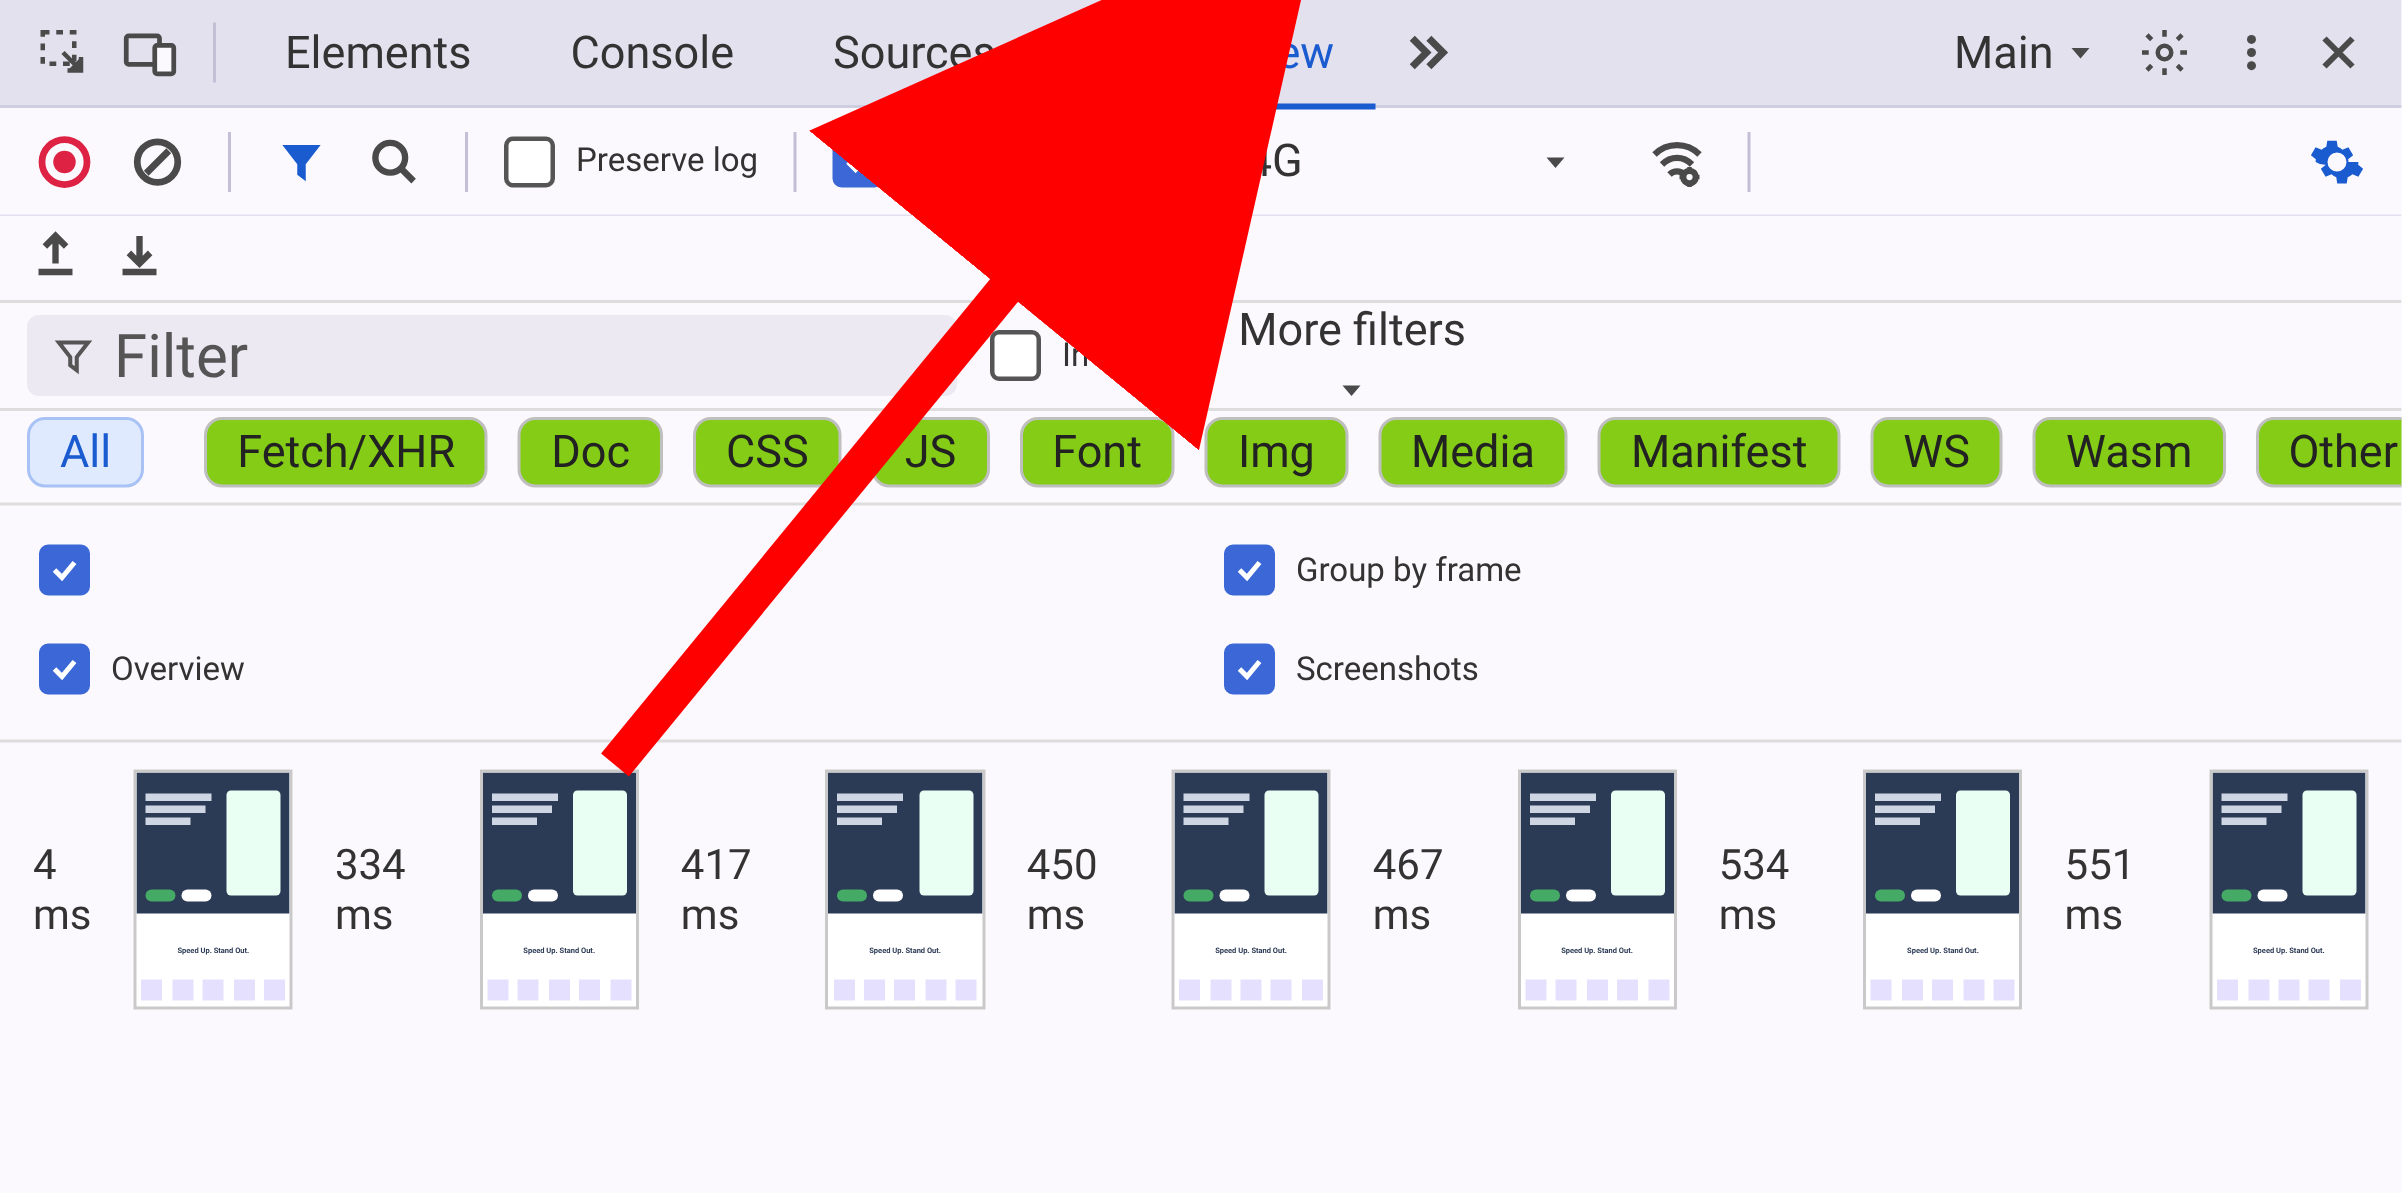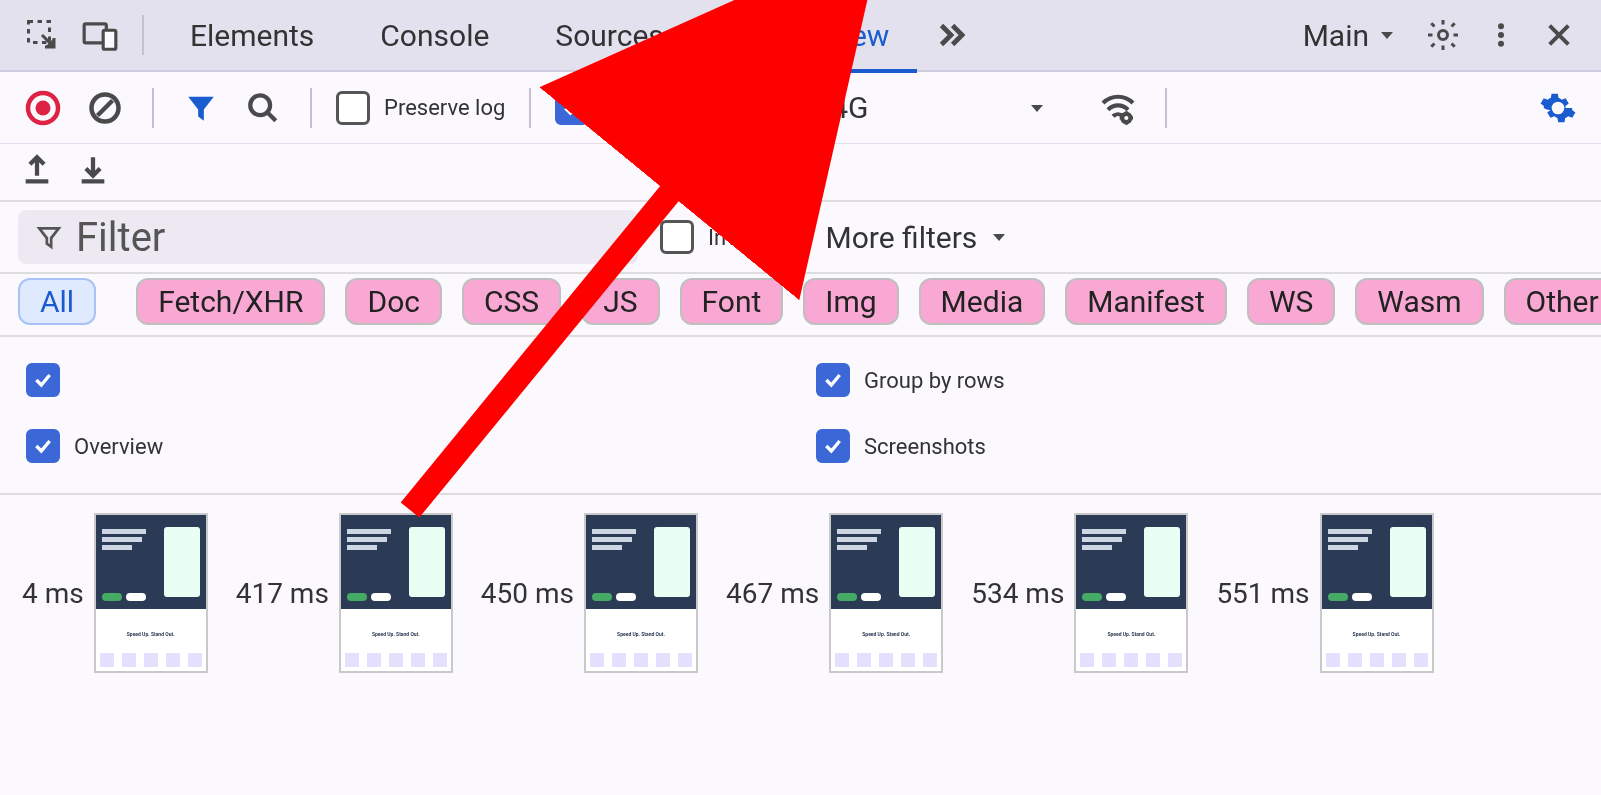--- a/index.html
+++ b/index.html
@@ -107,36 +107,36 @@
     display: flex; align-items: center; gap: 14px;
     background: #ece9f2;
     border-radius: 8px;
     padding: 6px 18px;
     height: 54px;
     width: 620px;
   }
   .filter-input span { font-size: 40px; color: #555; }
   .more-filters {
     display: flex; align-items: center; gap: 10px;
-    font-size: 30px; color: #333;
+    font-size: 30px; color: #333; flex-direction: column;
   }
   
   .typerow {
     display: flex; align-items: center;
     padding: 4px 18px 10px 18px;
     gap: 20px;
     border-bottom: 2px solid #ddd;
   }
   .pill {
     border: 2px solid #bfbfbf;
     border-radius: 12px;
     padding: 4px 20px;
     font-size: 30px;
     color: #222;
-    background: #f9a8d4;
+    background: #84cc16;
   }
   .pill.active {
     background: #dfeaff;
     border-color: #a9c2f5;
     color: #1a5bd0;
   }
   .pill-sep { width:2px; height:40px; background:#c0bed4; }
   
   .optgrid {
     display: grid;
@@ -358,21 +358,21 @@
           <path d="M4 12 L10 18 L20 6"></path>
         </svg>
       </span>
   </label>
   <label class="chklabel">
     <span class="chkbox checked">
         <svg width="20" height="20" viewBox="0 0 24 24" stroke="#fff" stroke-width="4" fill="none">
           <path d="M4 12 L10 18 L20 6"></path>
         </svg>
       </span>
-    <span>Group by rows</span>
+    <span>Group by frame</span>
   </label>
   <label class="chklabel">
     <span class="chkbox checked">
         <svg width="20" height="20" viewBox="0 0 24 24" stroke="#fff" stroke-width="4" fill="none">
           <path d="M4 12 L10 18 L20 6"></path>
         </svg>
       </span>
     <span>Overview</span>
   </label>
   <label class="chklabel">
@@ -381,20 +381,42 @@
           <path d="M4 12 L10 18 L20 6"></path>
         </svg>
       </span>
     <span>Screenshots</span>
   </label>
 </div>
 
 <div class="filmstrip">
   <div class="frame">
     <div class="frame-label">4 ms</div>
+    <div class="thumb">
+        <div class="hero"></div>
+        <div class="card"></div>
+        <div class="txt"></div>
+        <div class="txt2"></div>
+        <div class="txt3"></div>
+        <div class="btns">
+          <i></i>
+          <i></i>
+        </div>
+        <div class="tag">Speed Up. Stand Out.</div>
+        <div class="boxes">
+          <i></i>
+          <i></i>
+          <i></i>
+          <i></i>
+          <i></i>
+        </div>
+      </div>
+  </div>
+  <div class="frame">
+    <div class="frame-label">334 ms</div>
     <div class="thumb">
         <div class="hero"></div>
         <div class="card"></div>
         <div class="txt"></div>
         <div class="txt2"></div>
         <div class="txt3"></div>
         <div class="btns">
           <i></i>
           <i></i>
         </div>

